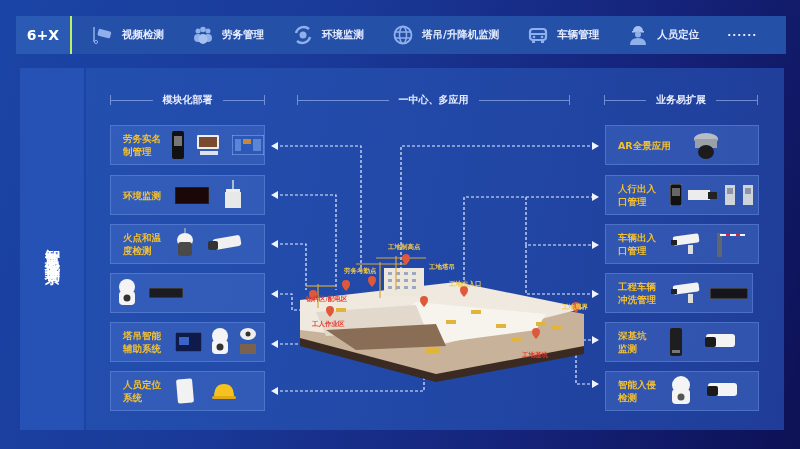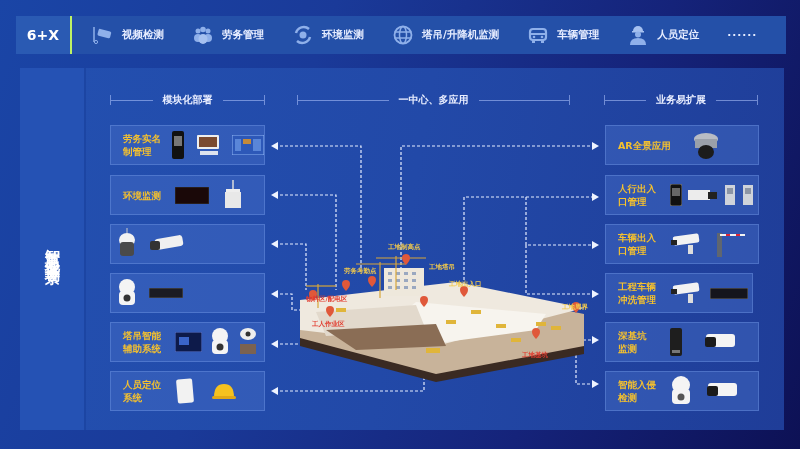--- a/index.html
+++ b/index.html
@@ -191,20 +191,22 @@
         <rect x="0" y="0" width="34" height="17" fill="#1a0808" stroke="#333"></rect>
       </svg>
     <svg class="dev" width="24" height="30" viewBox="0 0 24 30">
         <line x1="12" y1="0" x2="12" y2="10" stroke="#ddd" stroke-width="1.5"></line>
         <rect x="5" y="9" width="14" height="3" fill="#eee"></rect>
         <rect x="4" y="12" width="16" height="16" fill="#e8e8e8"></rect>
       </svg>
   </div>
 </div>
 <div class="card" style="left:110px;top:224px;width:155px;">
+  <span class="cl">火点和温
+度检测</span>
   <div class="devs">
     <svg class="dev" width="20" height="32" viewBox="0 0 20 32">
         <line x1="10" y1="0" x2="10" y2="5" stroke="#ccc"></line>
         <ellipse cx="10" cy="12" rx="8" ry="7" fill="#f2f2f2"></ellipse>
         <rect x="3" y="14" width="14" height="14" rx="3" fill="#4a4a4a"></rect>
       </svg>
     <svg class="dev" width="36" height="22" viewBox="0 0 36 22">
         <rect x="6" y="4" width="28" height="11" rx="3" fill="#f0f0f0" transform="rotate(-10 20 10)"></rect>
         <rect x="1" y="8" width="10" height="9" rx="2" fill="#333"></rect>
       </svg>

